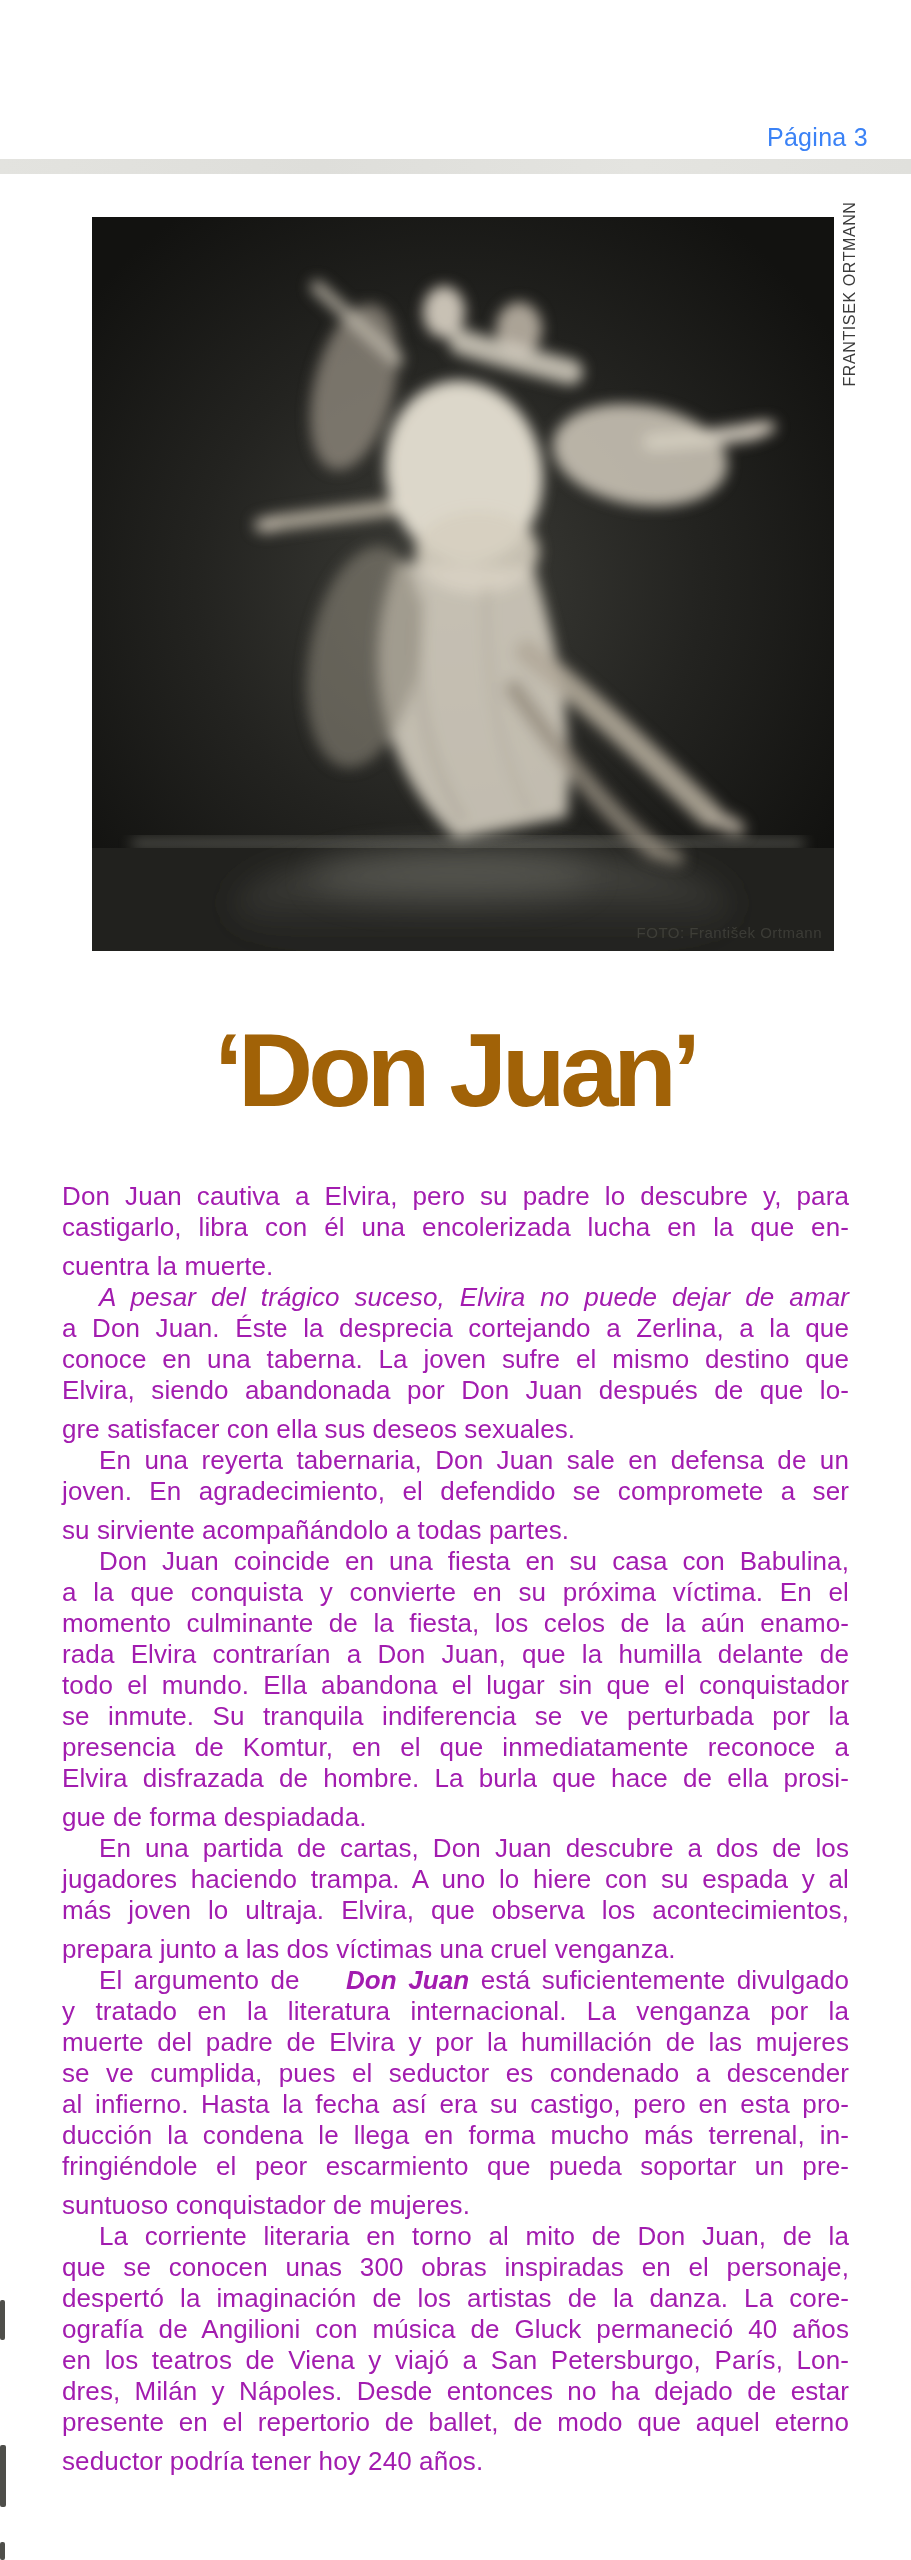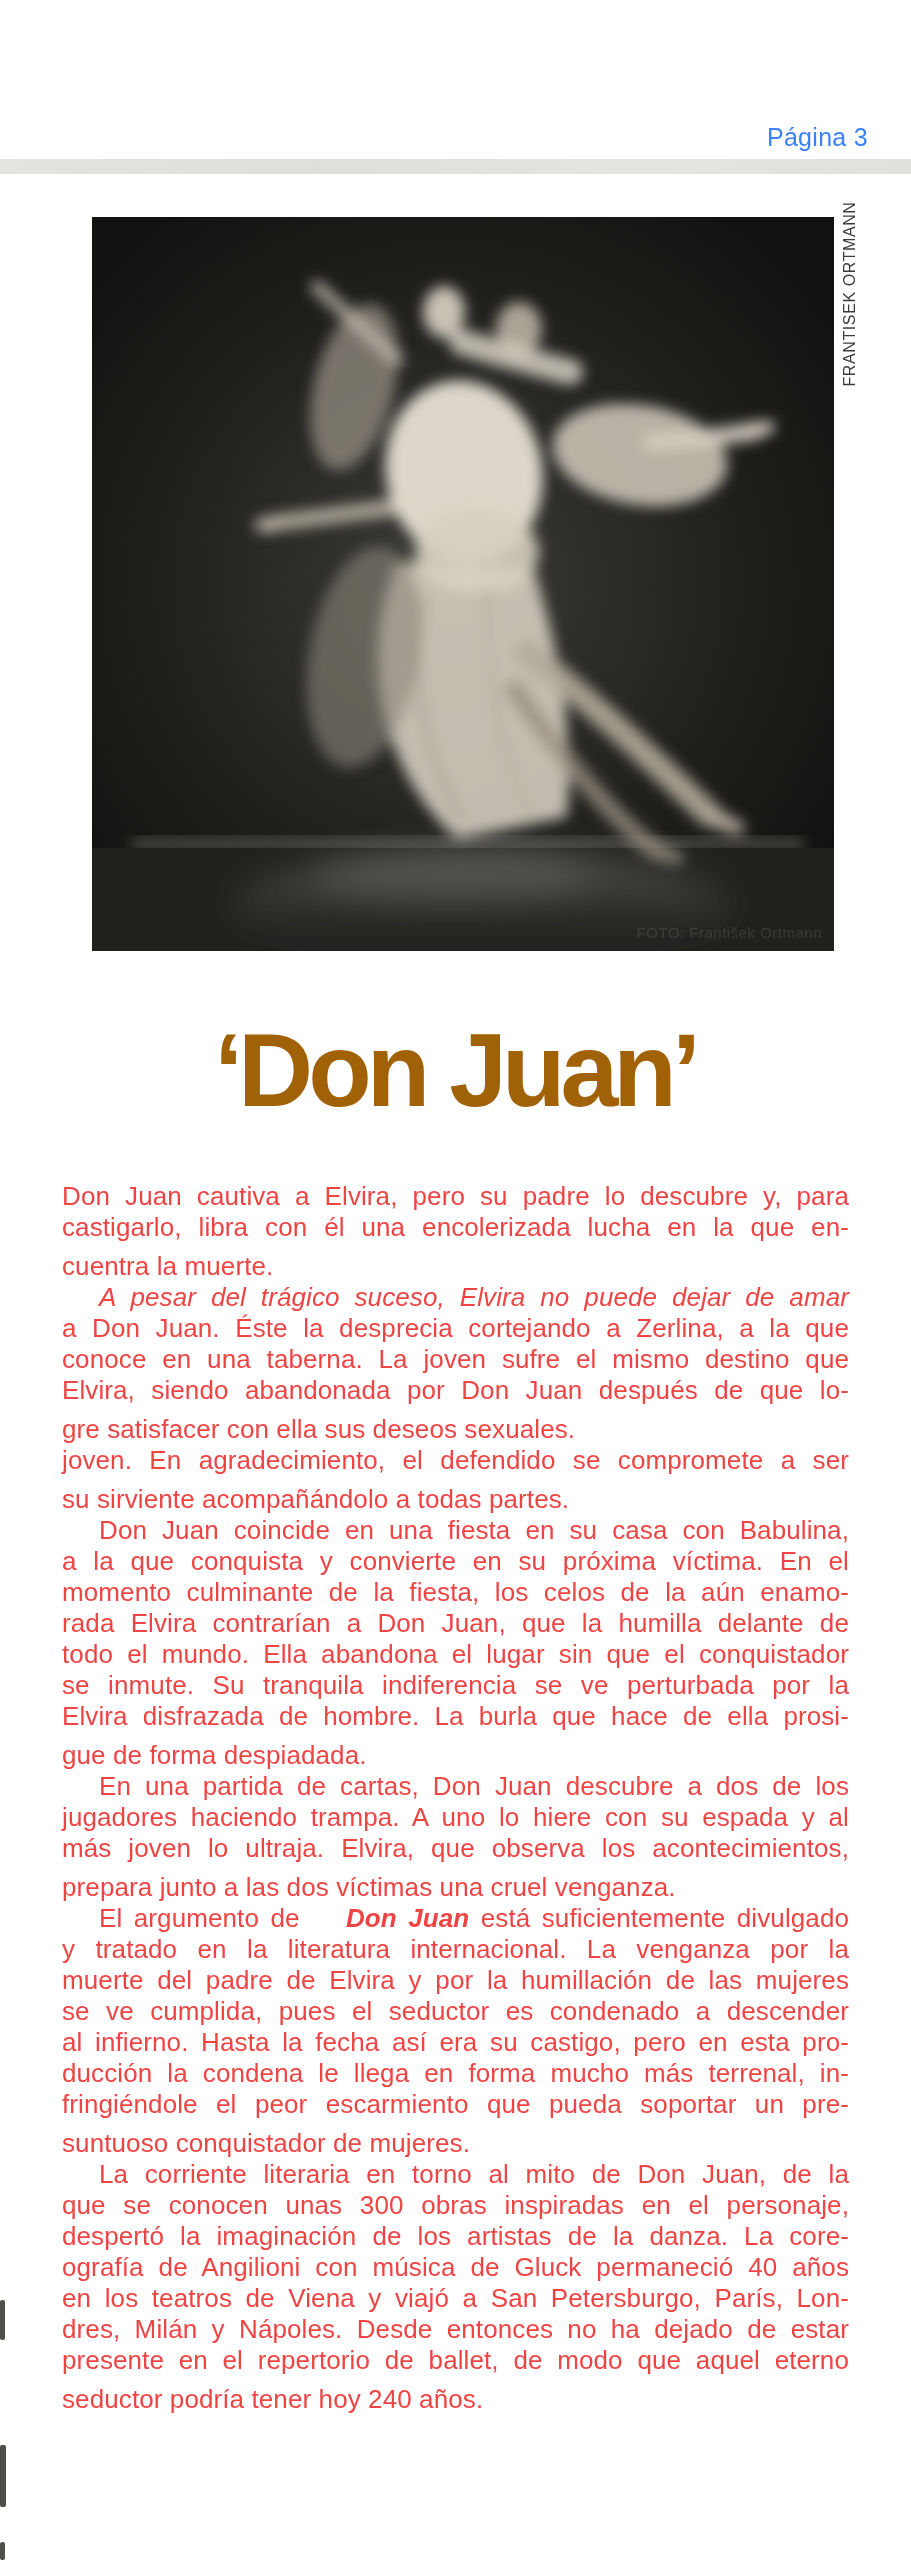--- a/index.html
+++ b/index.html
@@ -77,21 +77,21 @@
     color: #a16207;
     line-height: 1.1;
   }
   .article {
     position: absolute;
     left: 62px;
     top: 1181px;
     width: 787px;
     font-size: 26px;
     line-height: 31px;
-    color: #ef4444;
+    color: #a21caf;
     letter-spacing: 0.1px;
   }
   .line {
     text-align: justify;
     text-align-last: justify;
     white-space: normal;
     height: 31px;
     overflow: visible;
   }
   .line.last {
@@ -190,28 +190,30 @@
 
   <div class="article">
       <div class="line">Don Juan cautiva a Elvira, pero su padre lo descubre y, para</div>
       <div class="line">castigarlo, libra con él una encolerizada lucha en la que en-</div>
       <div class="line last">cuentra la muerte.</div>
       <div class="line" style="padding-left: 37px; font-style: italic;">A pesar del trágico suceso, Elvira no puede dejar de amar</div>
       <div class="line">a Don Juan. Éste la desprecia cortejando a Zerlina, a la que</div>
       <div class="line">conoce en una taberna. La joven sufre el mismo destino que</div>
       <div class="line">Elvira, siendo abandonada por Don Juan después de que lo-</div>
       <div class="line last">gre satisfacer con ella sus deseos sexuales.</div>
+      <div class="line" style="padding-left: 37px;">En una reyerta tabernaria, Don Juan sale en defensa de un</div>
       <div class="line">joven. En agradecimiento, el defendido se compromete a ser</div>
       <div class="line last">su sirviente acompañándolo a todas partes.</div>
       <div class="line" style="padding-left: 37px;">Don Juan coincide en una fiesta en su casa con Babulina,</div>
       <div class="line">a la que conquista y convierte en su próxima víctima. En el</div>
       <div class="line">momento culminante de la fiesta, los celos de la aún enamo-</div>
       <div class="line">rada Elvira contrarían a Don Juan, que la humilla delante de</div>
       <div class="line">todo el mundo. Ella abandona el lugar sin que el conquistador</div>
       <div class="line">se inmute. Su tranquila indiferencia se ve perturbada por la</div>
+      <div class="line">presencia de Komtur, en el que inmediatamente reconoce a</div>
       <div class="line">Elvira disfrazada de hombre. La burla que hace de ella prosi-</div>
       <div class="line last">gue de forma despiadada.</div>
       <div class="line" style="padding-left: 37px;">En una partida de cartas, Don Juan descubre a dos de los</div>
       <div class="line">jugadores haciendo trampa. A uno lo hiere con su espada y al</div>
       <div class="line">más joven lo ultraja. Elvira, que observa los acontecimientos,</div>
       <div class="line last">prepara junto a las dos víctimas una cruel venganza.</div>
       <div class="line" style="padding-left: 37px;"><span>El argumento de </span><span class="emph">Don Juan</span><span> está suficientemente divulgado</span></div>
       <div class="line">y tratado en la literatura internacional. La venganza por la</div>
       <div class="line">muerte del padre de Elvira y por la humillación de las mujeres</div>
       <div class="line">se ve cumplida, pues el seductor es condenado a descender</div>

